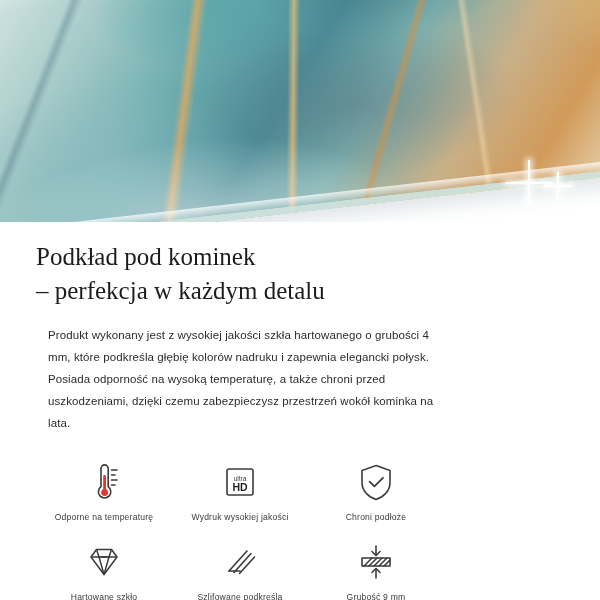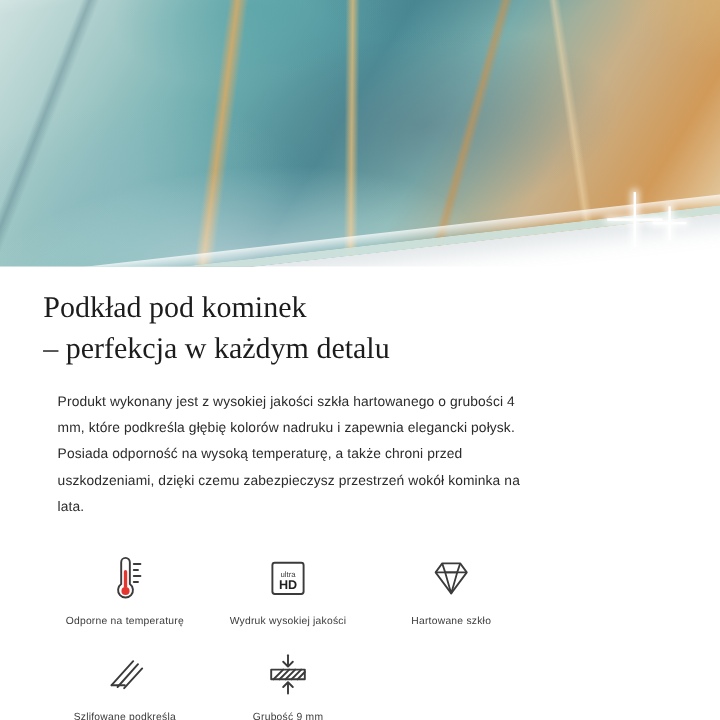--- a/index.html
+++ b/index.html
@@ -219,20 +219,29 @@
         <div class="icon-wrap">
           <svg width="40" height="40" viewBox="0 0 40 40">
             <rect x="7" y="7" width="26" height="26" rx="2" fill="none" stroke="#3b3b3b" stroke-width="1.6"></rect>
             <text x="20" y="18.5" text-anchor="middle" font-family="Liberation Sans, sans-serif" font-size="6.5" fill="#3b3b3b">ultra</text>
             <text x="20" y="28.5" text-anchor="middle" font-family="Liberation Sans, sans-serif" font-size="10.5" font-weight="bold" fill="#1f1f1f">HD</text>
           </svg>
         </div>
         <div class="caption">Wydruk wysokiej jakości</div>
       </div>
 
+      <div class="feature">
+        <div class="icon-wrap">
+          <svg width="40" height="42" viewBox="0 0 40 42">
+            <path d="M20 4.5 34 9.5v12c0 8.2-5.8 14.3-14 16.9C11.8 35.8 6 29.7 6 21.5v-12z" fill="none" stroke="#3b3b3b" stroke-width="1.6"></path>
+            <path d="M13.6 20.6 18.4 25.4 27 16.8" fill="none" stroke="#3b3b3b" stroke-width="1.8" stroke-linecap="round" stroke-linejoin="round"></path>
+          </svg>
+        </div>
+        <div class="caption">Chroni podłoże</div>
+      </div>
 
       <div class="feature">
         <div class="icon-wrap">
           <svg width="42" height="36" viewBox="0 0 42 36">
             <g fill="none" stroke="#3b3b3b" stroke-width="1.5" stroke-linejoin="round">
               <path d="M8 13 13.5 5.5h15L34 13 21 30.5z"></path>
               <path d="M8 13h26"></path>
               <path d="M13.5 5.5 16 13l5 17.5L26 13l2.5-7.5"></path>
               <path d="M16 13h10"></path>
             </g>

